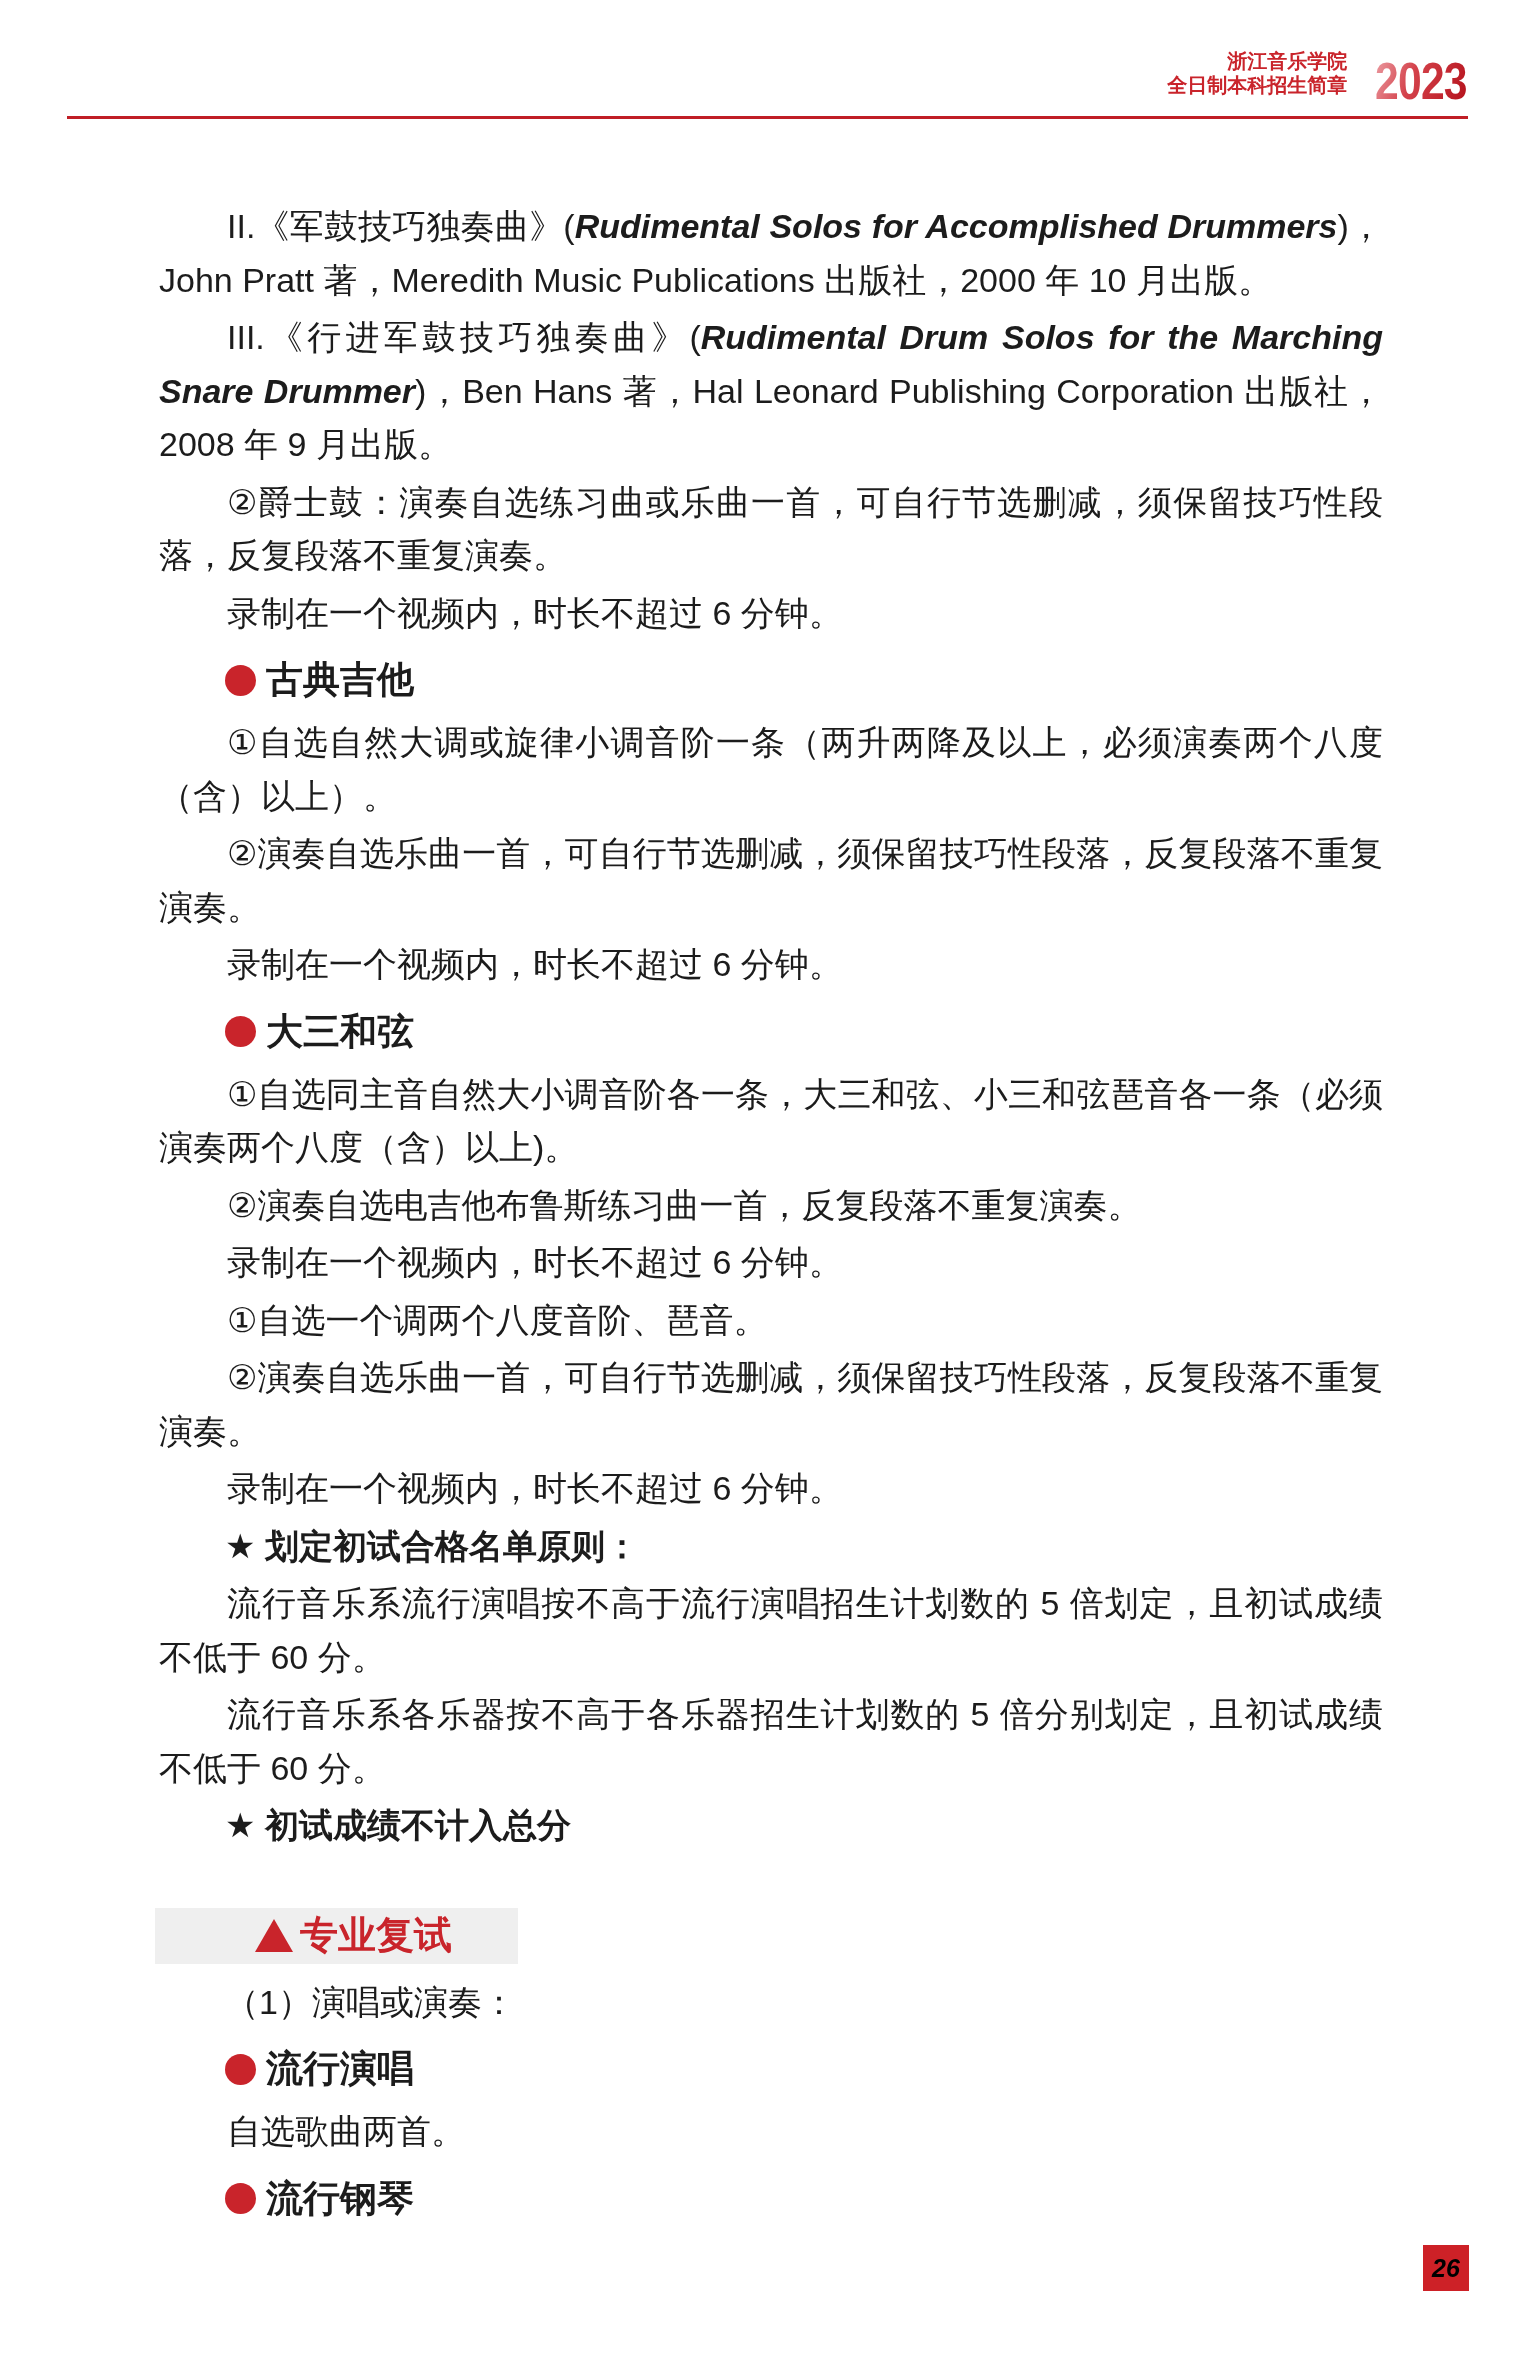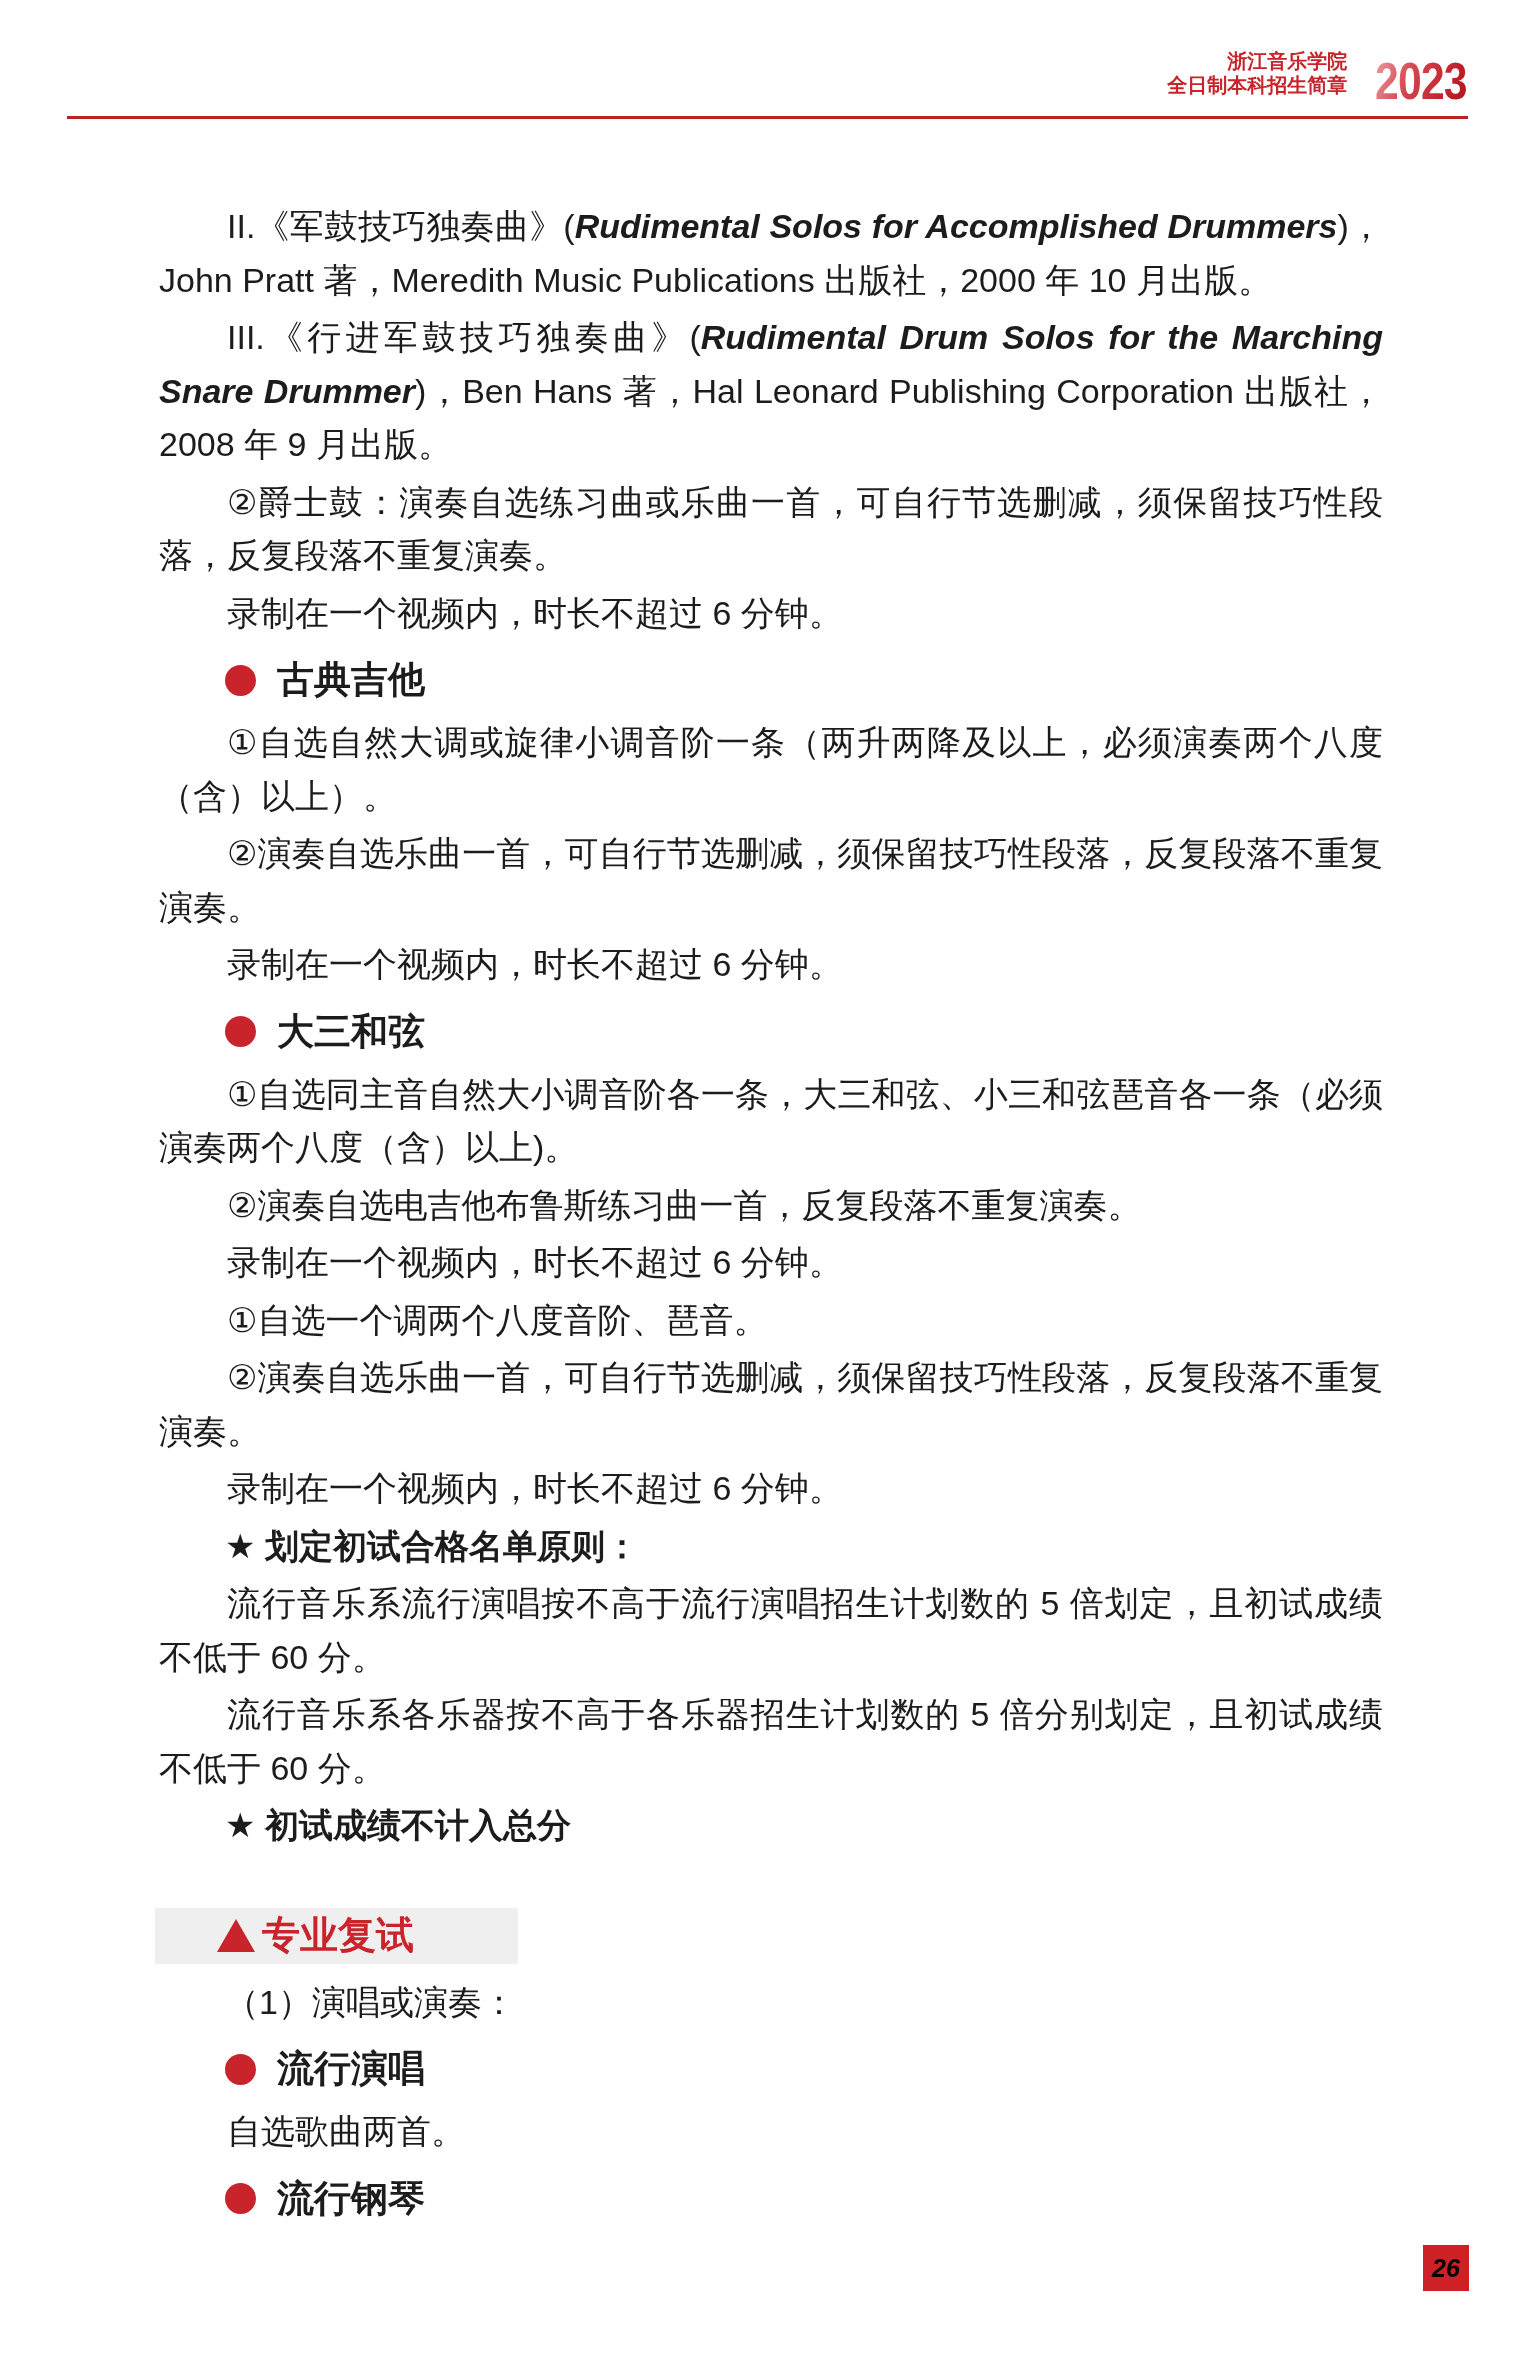--- a/index.html
+++ b/index.html
@@ -82,21 +82,20 @@
     font-weight:700;
   }
   .bullet-header{
     margin:13px 0 9px 0;
     padding-left:70px;
     font-size:37px;
     font-weight:700;
     line-height:54px;
     display:flex;
     align-items:center;
-    gap:11px;
   }
   .dot{
     display:inline-block;
     width:31px;
     height:31px;
     border-radius:50%;
     background:var(--red);
     margin-right:10px;
     flex:0 0 auto;
   }
@@ -109,21 +108,21 @@
     font-weight:400;
     padding-left:70px;
   }
   .section-banner{
     margin:55px 0 12px 0;
     width:363px;
     height:56px;
     background:#EFEFEF;
     display:flex;
     align-items:center;
-    padding-left:62px;
+    padding-left:100px;
     box-sizing:border-box;
     font-size:38px;
     font-weight:700;
     color:var(--red);
   }
   .triangle{
     width:0;height:0;
     border-left:19px solid transparent;
     border-right:19px solid transparent;
     border-bottom:33px solid var(--red);

